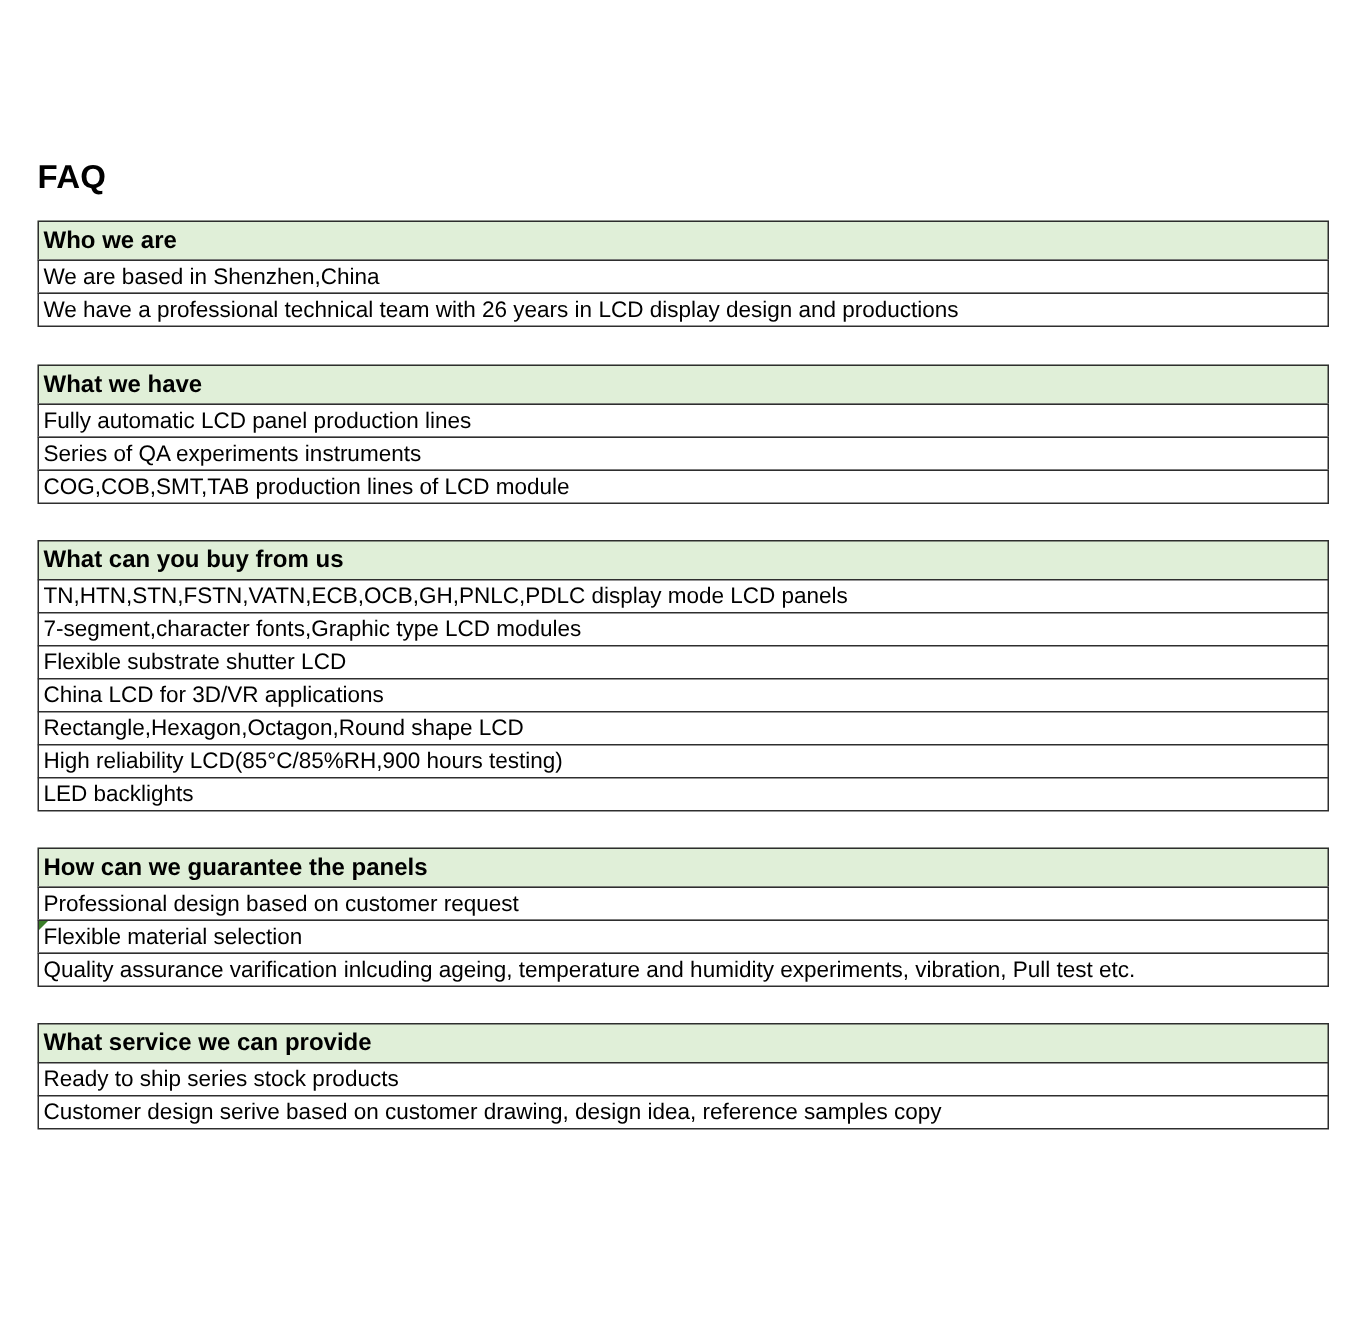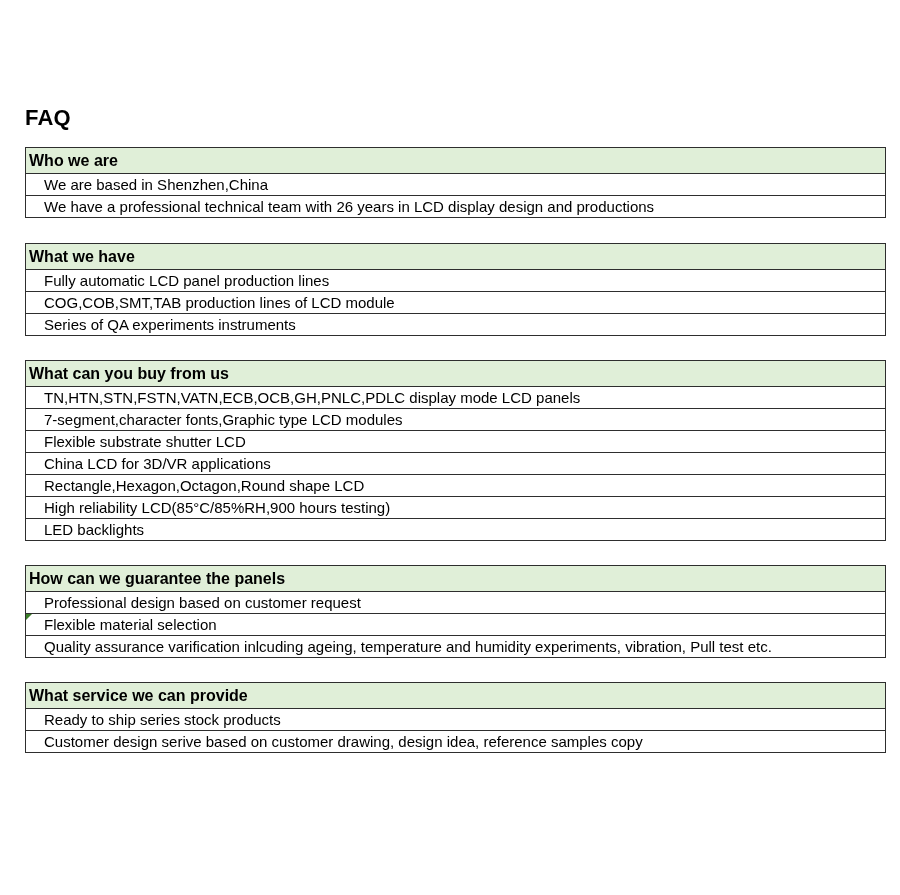--- a/index.html
+++ b/index.html
@@ -45,21 +45,21 @@
     overflow: hidden;
   }
   .row {
     position: relative;
     height: 23px;
     line-height: 21px;
     border: 1px solid var(--border);
     margin-top: -1px;
     background: #ffffff;
     font-size: 15px;
-    padding-left: 18px;
+    padding-left: 3px;
     white-space: nowrap;
     overflow: hidden;
   }
   .faq-table > .hrow:first-child { margin-top: 0; }
   .gap { height: 25px; background: #ffffff; }
   .gap-lg { height: 26px; }
   .marker {
     position: absolute;
     left: 0;
     top: 0;
@@ -89,24 +89,24 @@
 
   <div class="gap gap-lg"></div>
 
   <div class="hrow">
     <span class="cell-text">What we have</span>
   </div>
   <div class="row">
     <span class="cell-text">Fully automatic LCD panel production lines</span>
   </div>
   <div class="row">
-    <span class="cell-text">COG,COB,SMT,TAB production lines of LCD module</span>
+    <span class="cell-text">Series of QA experiments instruments</span>
   </div>
   <div class="row">
-    <span class="cell-text">Series of QA experiments instruments</span>
+    <span class="cell-text">COG,COB,SMT,TAB production lines of LCD module</span>
   </div>
 
   <div class="gap"></div>
 
   <div class="hrow">
     <span class="cell-text">What can you buy from us</span>
   </div>
   <div class="row">
     <span class="cell-text">TN,HTN,STN,FSTN,VATN,ECB,OCB,GH,PNLC,PDLC display mode LCD panels</span>
   </div>

